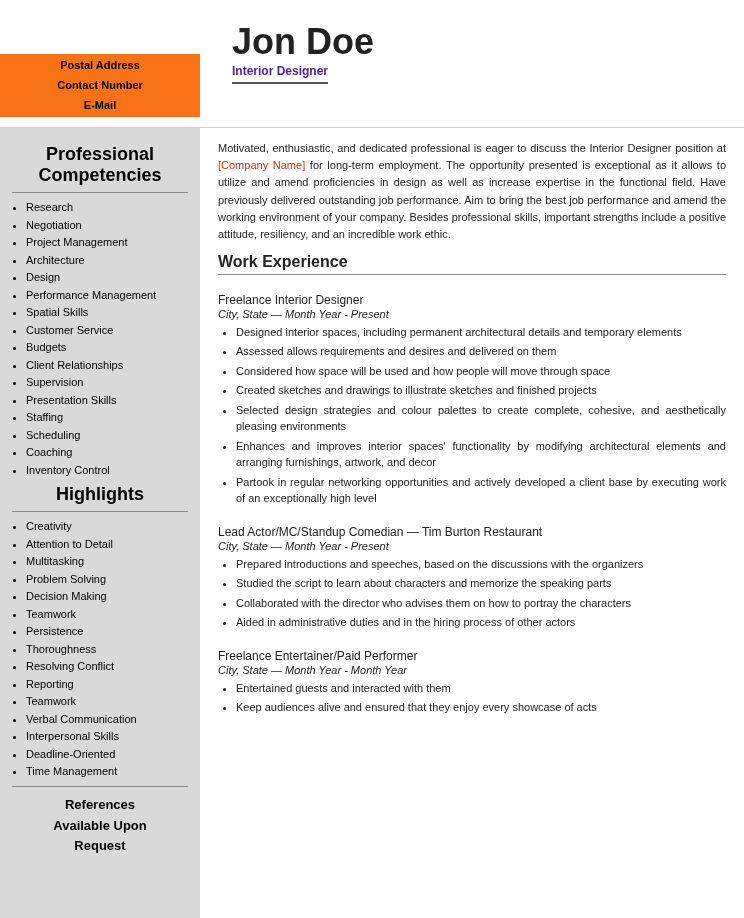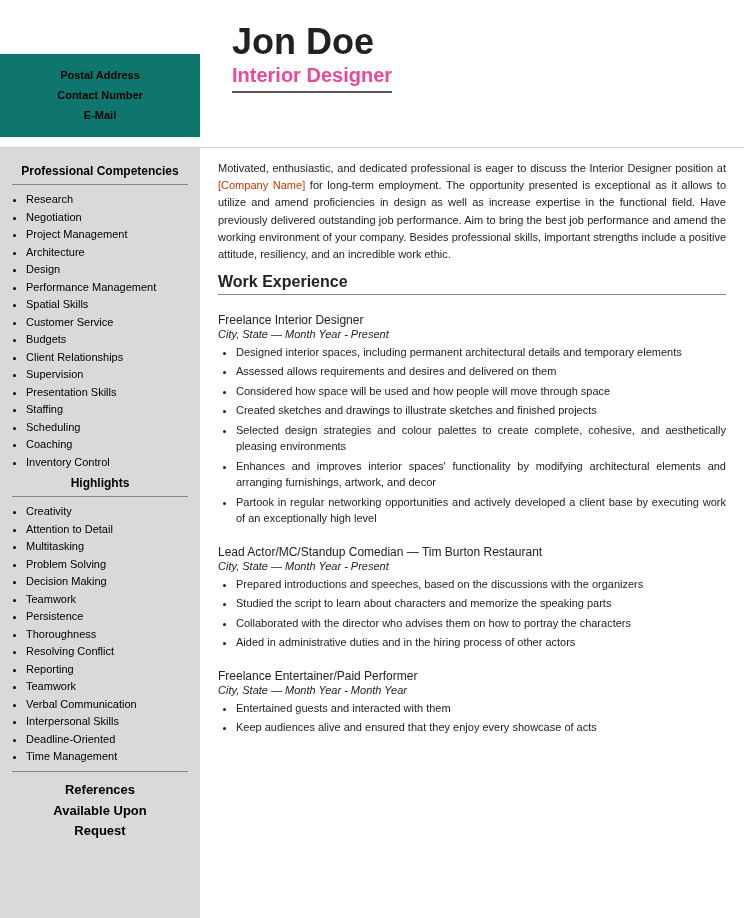--- a/index.html
+++ b/index.html
@@ -20,46 +20,46 @@
     
     .header {
       display: flex;
       flex-direction: row;
       border-bottom: 1px solid #ccc;
       padding: 14px 0 10px 0;
     }
     .header-left {
       width: 200px;
       min-width: 200px;
-      background: #0f766e;
+      background: #f97316;
       text-align: center;
-      padding: 12px 8px;
+      padding: 2px 8px;
       font-size: 11px;
       font-weight: bold;
       display: flex;
       flex-direction: column;
       justify-content: center;
       align-items: center;
       line-height: 1.8;
       margin-top: 40px;
     }
     .header-right {
       flex: 1;
       padding: 8px 32px;
     }
     .header-name {
       font-size: 36px;
       font-weight: bold;
       color: #222;
       line-height: 1.1;
     }
     .header-title {
-      font-size: 20px;
-      font-weight: bold;
-      color: #ec4899;
+      font-size: 12px;
+      font-weight: bold;
+      color: #4c1d95;
       margin-top: 2px;
       border-bottom: 2px solid #555;
       padding-bottom: 4px;
       display: inline-block;
     }
     
     .body {
       display: flex;
       flex-direction: row;
       flex: 1;
@@ -67,21 +67,21 @@
     
     .sidebar {
       width: 200px;
       min-width: 200px;
       background: #d9d9d9;
       padding: 10px 8px;
       font-size: 11px;
     }
     .sidebar-section-title {
       font-weight: bold;
-      font-size: 12px;
+      font-size: 18px;
       text-align: center;
       margin-bottom: 4px;
       margin-top: 6px;
     }
     .sidebar-divider {
       border: none;
       border-top: 1px solid #888;
       margin: 6px 4px;
     }
     .sidebar ul {

